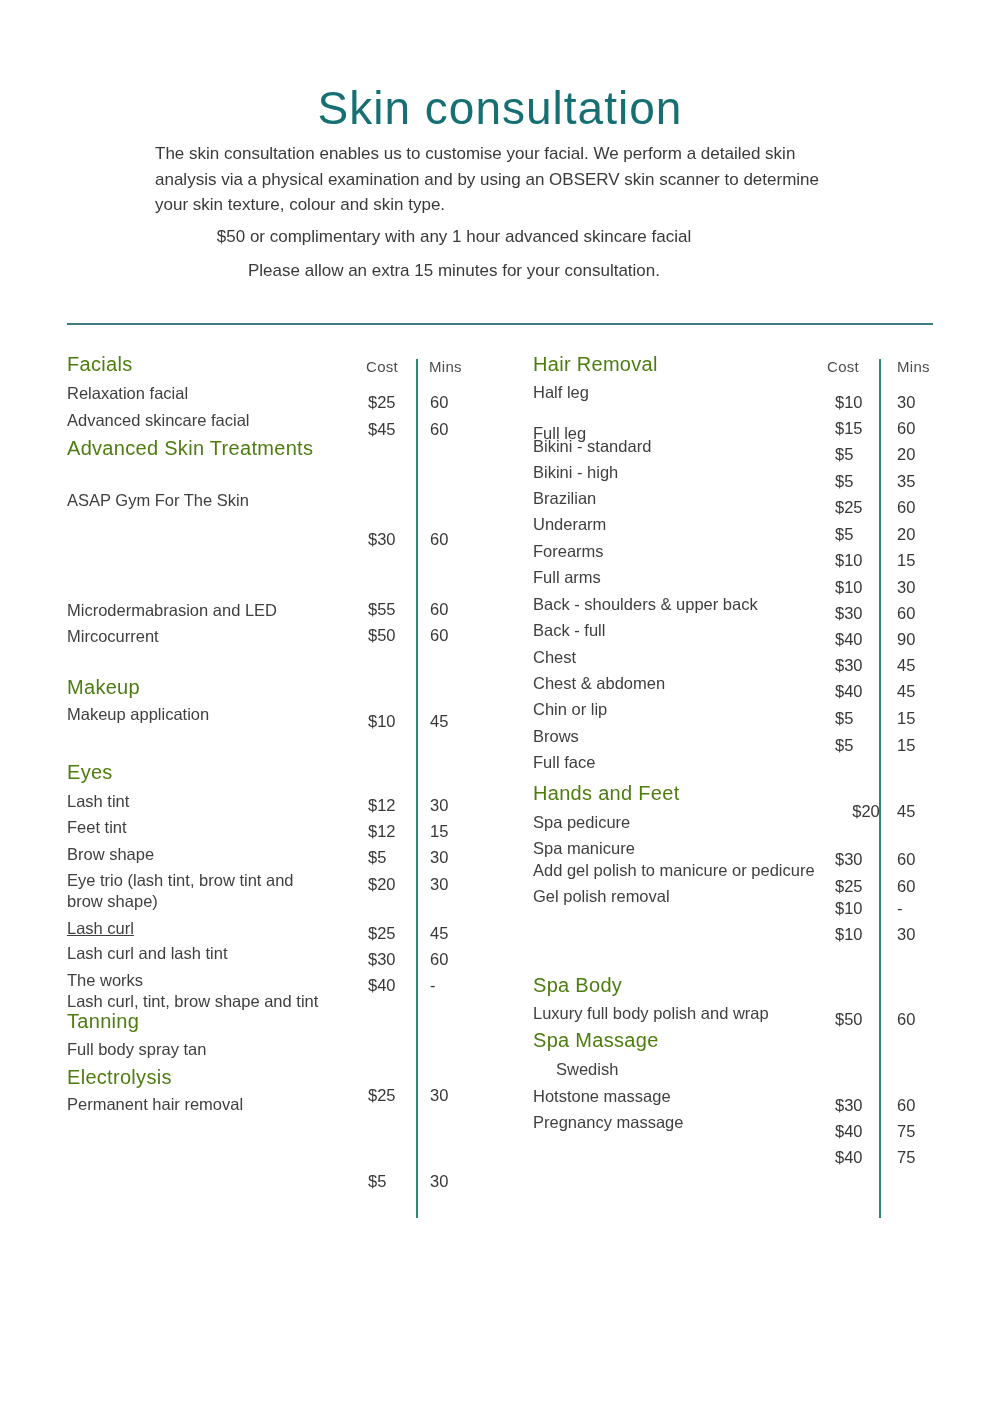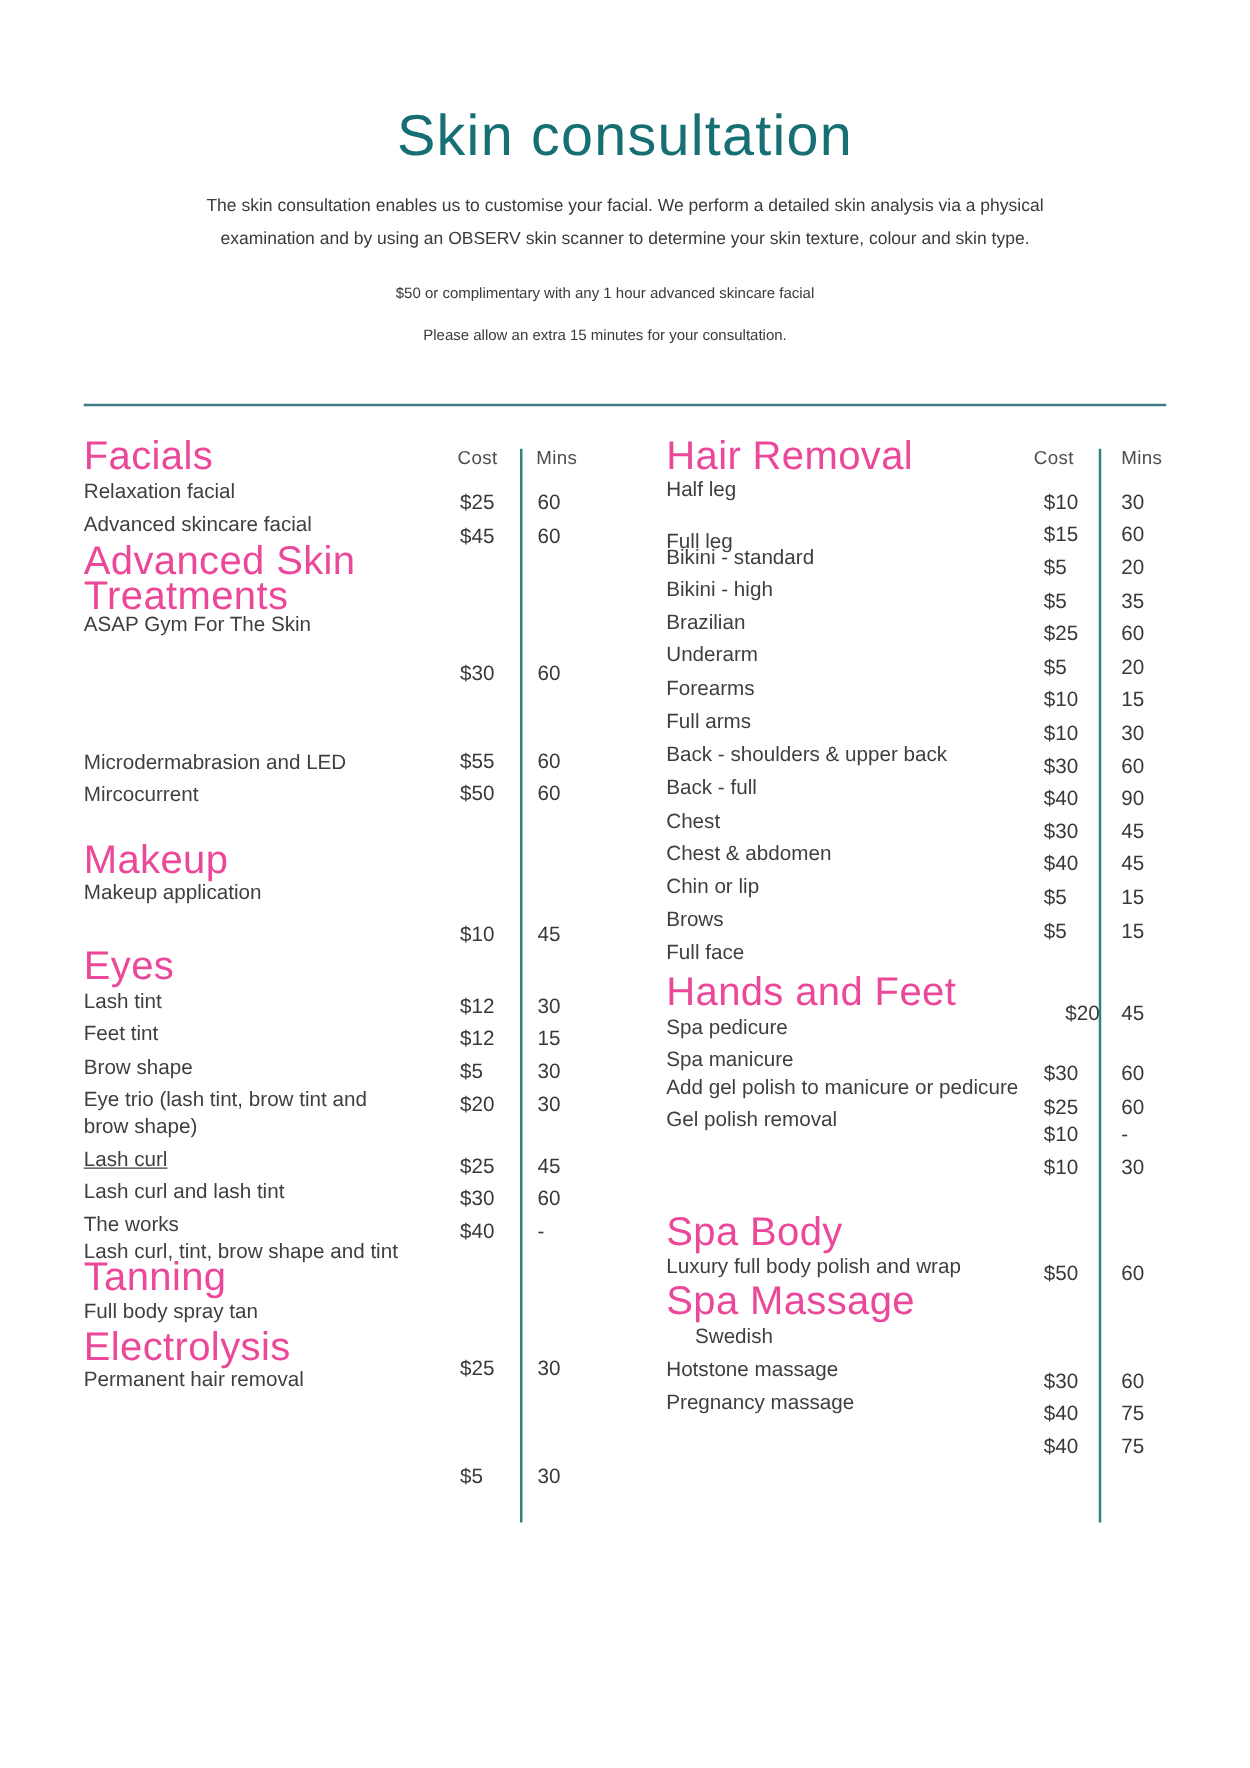--- a/index.html
+++ b/index.html
@@ -11,38 +11,37 @@
     overflow:hidden;
   }
   .title{
     position:absolute;top:56px;left:0;width:1000px;
     text-align:center;
     font-size:46px;font-weight:400;letter-spacing:1px;
     color:#166f72;
     margin-top:25px;
   }
   .intro{
-    position:absolute;top:152px;left:155px;width:690px;
-    text-align:center;
-    font-size:14px;line-height:25.5px;color:#3a3a3a;
+    position:absolute;top:141px;left:155px;width:690px;
+    font-size:17px;line-height:25.5px;color:#3a3a3a;
   }
   .centerline{
     position:absolute;left:0;width:908px;
     text-align:center;
-    font-size:12px;color:#3a3a3a;padding-left:30px;
+    font-size:17px;color:#3a3a3a;
   }
   .hrule{position:absolute;left:67px;top:323px;width:866px;height:2px;background:#3e7c86;}
   .vrule{position:absolute;width:2px;background:#2f8577;top:359px;height:859px;}
   .vrule.left{left:416px;}
   .vrule.right{left:879px;}
   .colhead{position:absolute;font-size:15px;color:#4d4d4d;letter-spacing:.3px;}
   .heading{
     position:absolute;
-    font-size:32px;font-weight:400;letter-spacing:.3px;line-height:28px;
-    color:#ec4899;
+    font-size:20px;font-weight:400;letter-spacing:.3px;line-height:28px;
+    color:#4d7c0f;
   }
   .item{position:absolute;font-size:16.5px;color:#3f3f3f;line-height:21px;}
   .note{position:absolute;font-size:15.5px;font-style:italic;color:#3f3f3f;line-height:21px;width:285px;}
   .price{position:absolute;font-size:16.5px;color:#383838;white-space:nowrap;}
   .price .c{display:inline-block;width:62px;}
 </style>
 </head>
 <body>
 
 <div class="page">
@@ -85,21 +84,21 @@
   <div class="item" style="left:67px;top:1039px;">Full body spray tan</div>
 
   <div class="heading" style="left:67px;top:1063px;">Electrolysis</div>
   <div class="item" style="left:67px;top:1094px;">Permanent hair removal</div>
 
   <div class="price" style="left:368px;top:393px;"><span class="c">$25</span><span>60</span></div>
   <div class="price" style="left:368px;top:420px;"><span class="c">$45</span><span>60</span></div>
   <div class="price" style="left:368px;top:530px;"><span class="c">$30</span><span>60</span></div>
   <div class="price" style="left:368px;top:600px;"><span class="c">$55</span><span>60</span></div>
   <div class="price" style="left:368px;top:626px;"><span class="c">$50</span><span>60</span></div>
-  <div class="price" style="left:368px;top:712px;margin-top:27px;"><span class="c">$10</span><span>45</span></div>
+  <div class="price" style="left:368px;top:712px;"><span class="c">$10</span><span>45</span></div>
   <div class="price" style="left:368px;top:796px;"><span class="c">$12</span><span>30</span></div>
   <div class="price" style="left:368px;top:822px;"><span class="c">$12</span><span>15</span></div>
   <div class="price" style="left:368px;top:848px;"><span class="c">$5</span><span>30</span></div>
   <div class="price" style="left:368px;top:875px;"><span class="c">$20</span><span>30</span></div>
   <div class="price" style="left:368px;top:924px;"><span class="c">$25</span><span>45</span></div>
   <div class="price" style="left:368px;top:950px;"><span class="c">$30</span><span>60</span></div>
   <div class="price" style="left:368px;top:976px;"><span class="c">$40</span><span>-</span></div>
   <div class="price" style="left:368px;top:1086px;"><span class="c">$25</span><span>30</span></div>
   <div class="price" style="left:368px;top:1172px;"><span class="c">$5</span><span>30</span></div>
 

